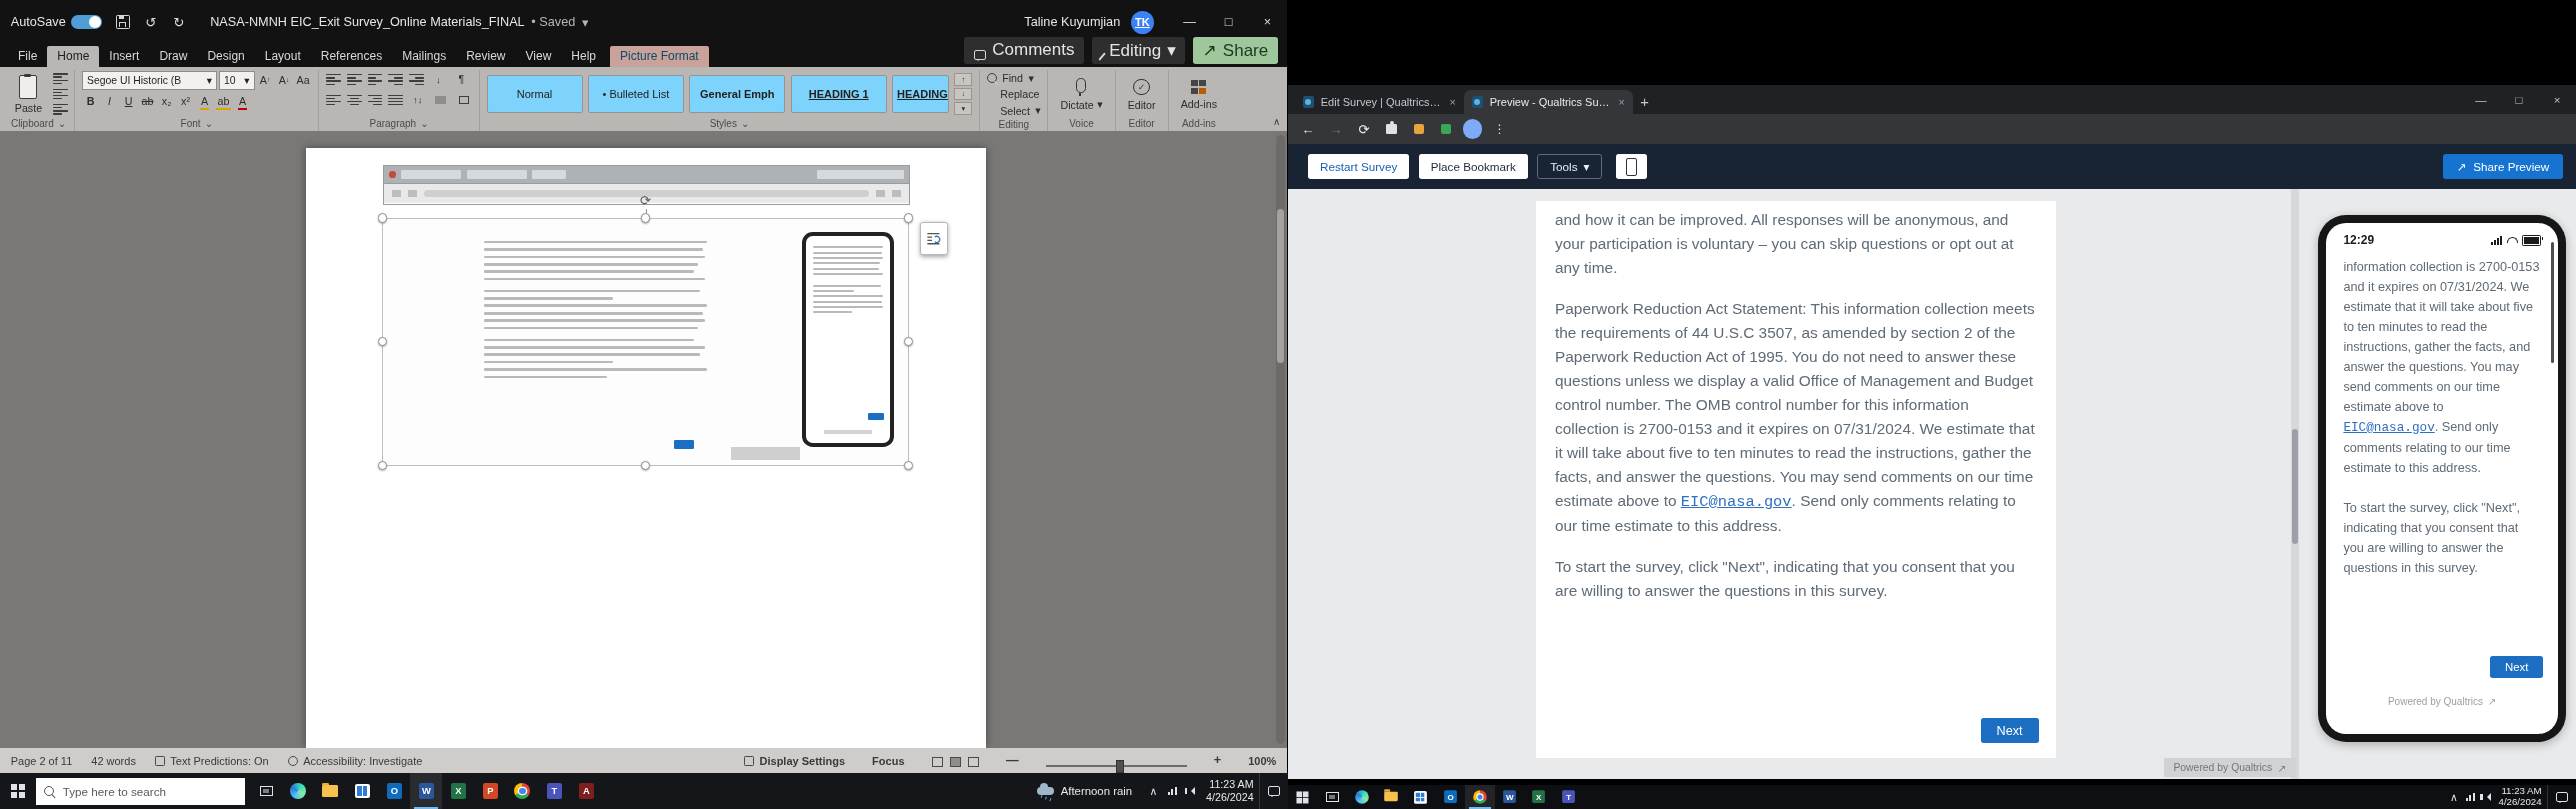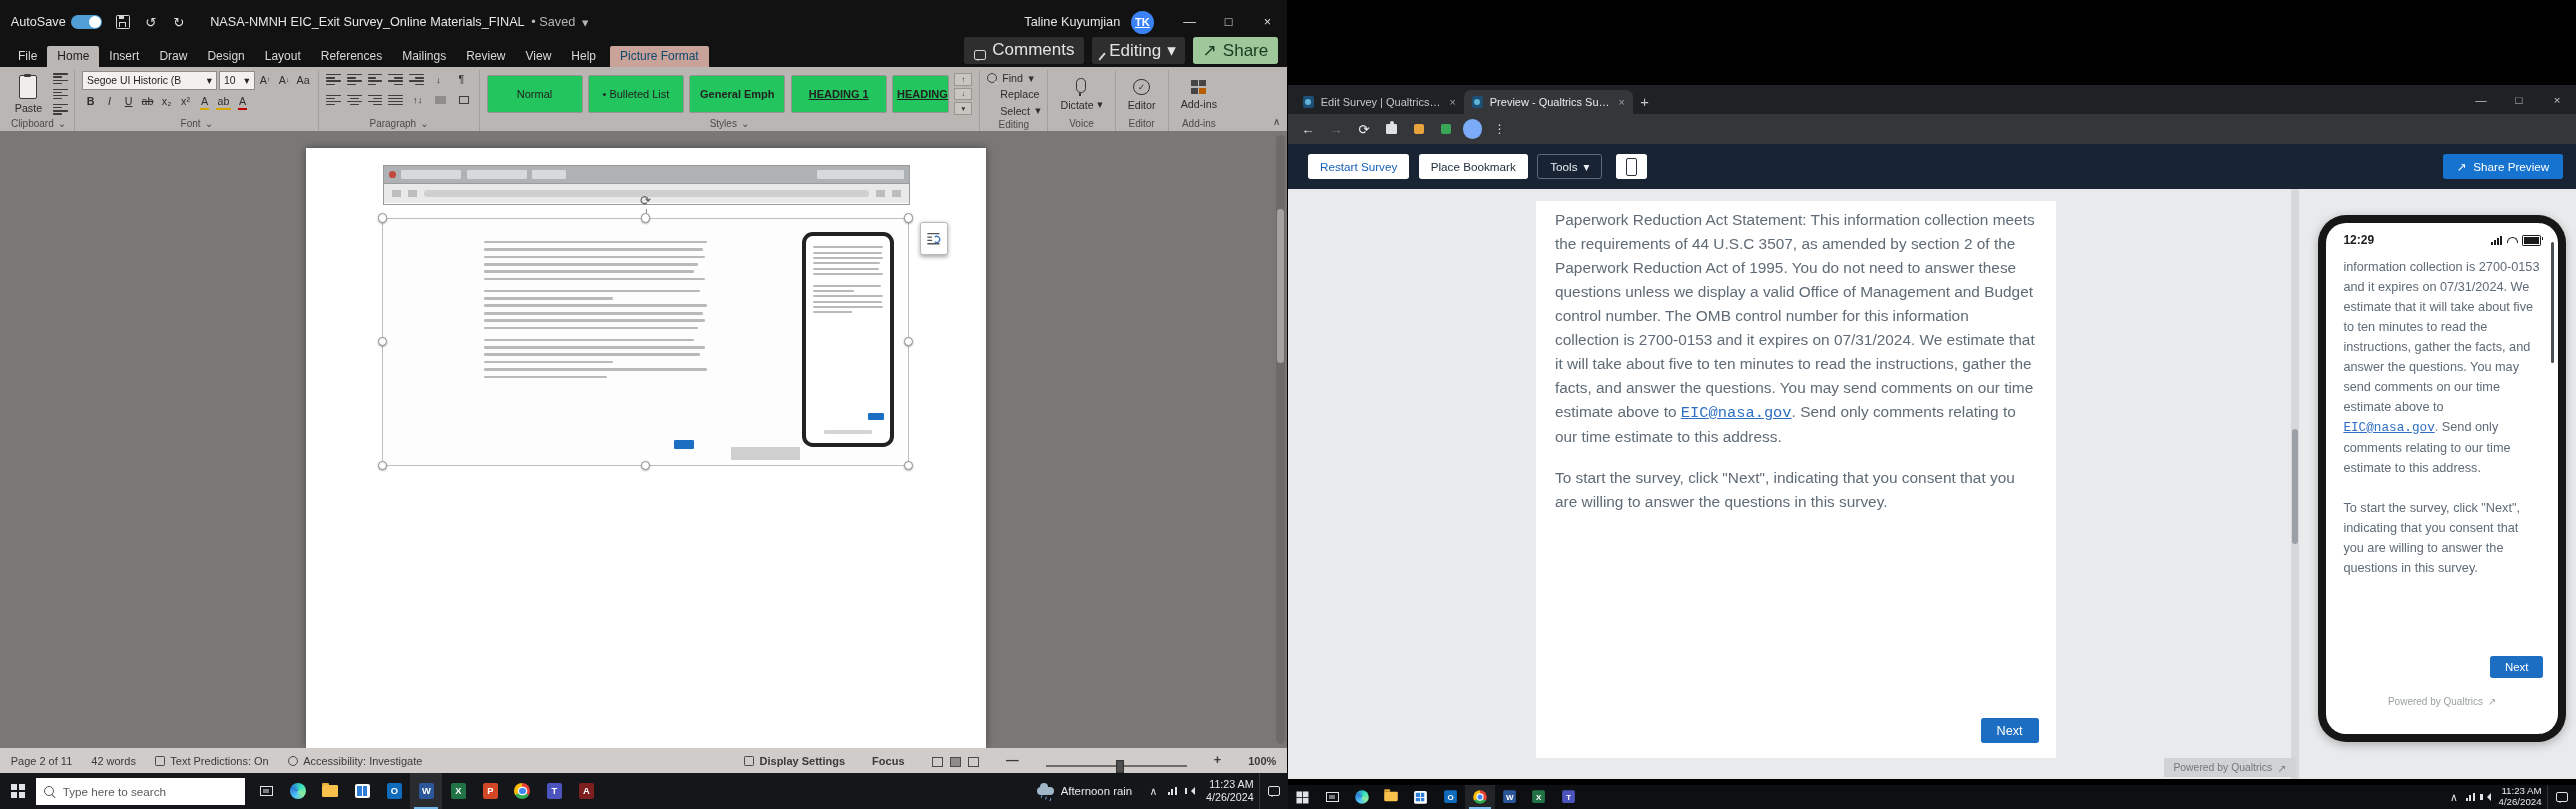--- a/index.html
+++ b/index.html
@@ -50,21 +50,21 @@
   .fbtn .bar:after{content:"";position:absolute;left:-1.3px;right:-1.3px;bottom:-3.4px;height:2.7px;background:#d7a600;}
   .fbtn .bar.red:after{background:#c00000;}
   .mini-ic{width:14.8px;height:10.7px;display:flex;flex-direction:column;justify-content:space-between;}
   .mini-ic i{height:1.3px;background:#3d3d3d;border-radius:0.7px;}
   .mini-ic.c i:nth-child(2),.mini-ic.c i:nth-child(4){width:60%;margin:0 auto;}
   .mini-ic.r i:nth-child(2),.mini-ic.r i:nth-child(4){width:60%;margin-left:auto;}
   .mini-ic.l i:nth-child(2),.mini-ic.l i:nth-child(4){width:60%;}
   .clip{width:16px;height:21.5px;border:1.3px solid #3a3a3a;border-radius:2px;position:relative;background:#efeeec;}
   .clip:before{content:"";position:absolute;left:3.4px;top:-2.7px;width:6.7px;height:3.4px;background:#3a3a3a;border-radius:1.3px;}
   .bigbtn{display:flex;flex-direction:column;align-items:center;justify-content:center;gap:3.4px;padding:1.3px 5.4px 0;font-size:10.7px;}
-  .stcard{width:86px;height:36px;background:#22c55e;border:0.7px solid #97938e;border-radius:2px;display:flex;align-items:center;justify-content:center;font-size:11px;color:#222;padding:0 4px;white-space:nowrap;overflow:hidden;}
+  .stcard{width:86px;height:36px;background:#7dd3fc;border:0.7px solid #97938e;border-radius:2px;display:flex;align-items:center;justify-content:center;font-size:11px;color:#222;padding:0 4px;white-space:nowrap;overflow:hidden;}
   .stcard.h1 span{text-decoration:underline;font-weight:bold;}
   .stcard.emph span{font-weight:bold;}
   .stcard.clipped{width:47px;justify-content:flex-start;}
   .garrows{display:flex;flex-direction:column;gap:2px;justify-content:center;}
   .garrows span{width:16px;height:10.7px;background:#c9c6c2;border:0.7px solid #999591;display:flex;align-items:center;justify-content:center;font-size:7.4px;color:#333;}
   .erow{display:flex;align-items:center;gap:5.4px;font-size:10.7px;height:14.8px;white-space:nowrap;}
   .mic{width:8px;height:12.7px;border:1.3px solid #333;border-radius:4.7px;position:relative;margin-bottom:2px;}
   .mic:after{content:"";position:absolute;left:2px;bottom:-4.7px;width:1.3px;height:3.4px;background:#333;}
   .edi{width:14.8px;height:14.8px;border-radius:50%;border:1.3px solid #333;display:flex;align-items:center;justify-content:center;font-size:8.7px;color:#333;}
   .grid4{width:14.8px;height:14.8px;display:grid;grid-template-columns:6.7px 6.7px;grid-template-rows:6.7px 6.7px;gap:1.3px;}
@@ -792,20 +792,21 @@
           <span class="phoneglyph"></span>
         </span>
       <span class="qbtn primary">
         <span>↗</span>
         <span>Share Preview</span>
       </span>
     </div>
 
     <div class="qbody">
       <div class="dpanel">
+        <p>and how it can be improved. All responses will be anonymous, and your participation is voluntary – you can skip questions or opt out at any time.</p>
         <p><span>Paperwork Reduction Act Statement: This information collection meets the requirements of 44 U.S.C 3507, as amended by section 2 of the Paperwork Reduction Act of 1995. You do not need to answer these questions unless we display a valid Office of Management and Budget control number. The OMB control number for this information collection is 2700-0153 and it expires on 07/31/2024. We estimate that it will take about five to ten minutes to read the instructions, gather the facts, and answer the questions. You may send comments on our time estimate above to </span><a class="qlink" href="#">EIC@nasa.gov</a><span>. Send only comments relating to our time estimate to this address.</span></p>
         <p>To start the survey, click "Next", indicating that you consent that you are willing to answer the questions in this survey.</p>
         <button class="next-btn">Next</button>
       </div>
       <div class="dscroll">
           <div class="dthumb"></div>
         </div>
       <div class="powered-pill">
         <span>Powered by Qualtrics</span>
         <span>↗</span>

